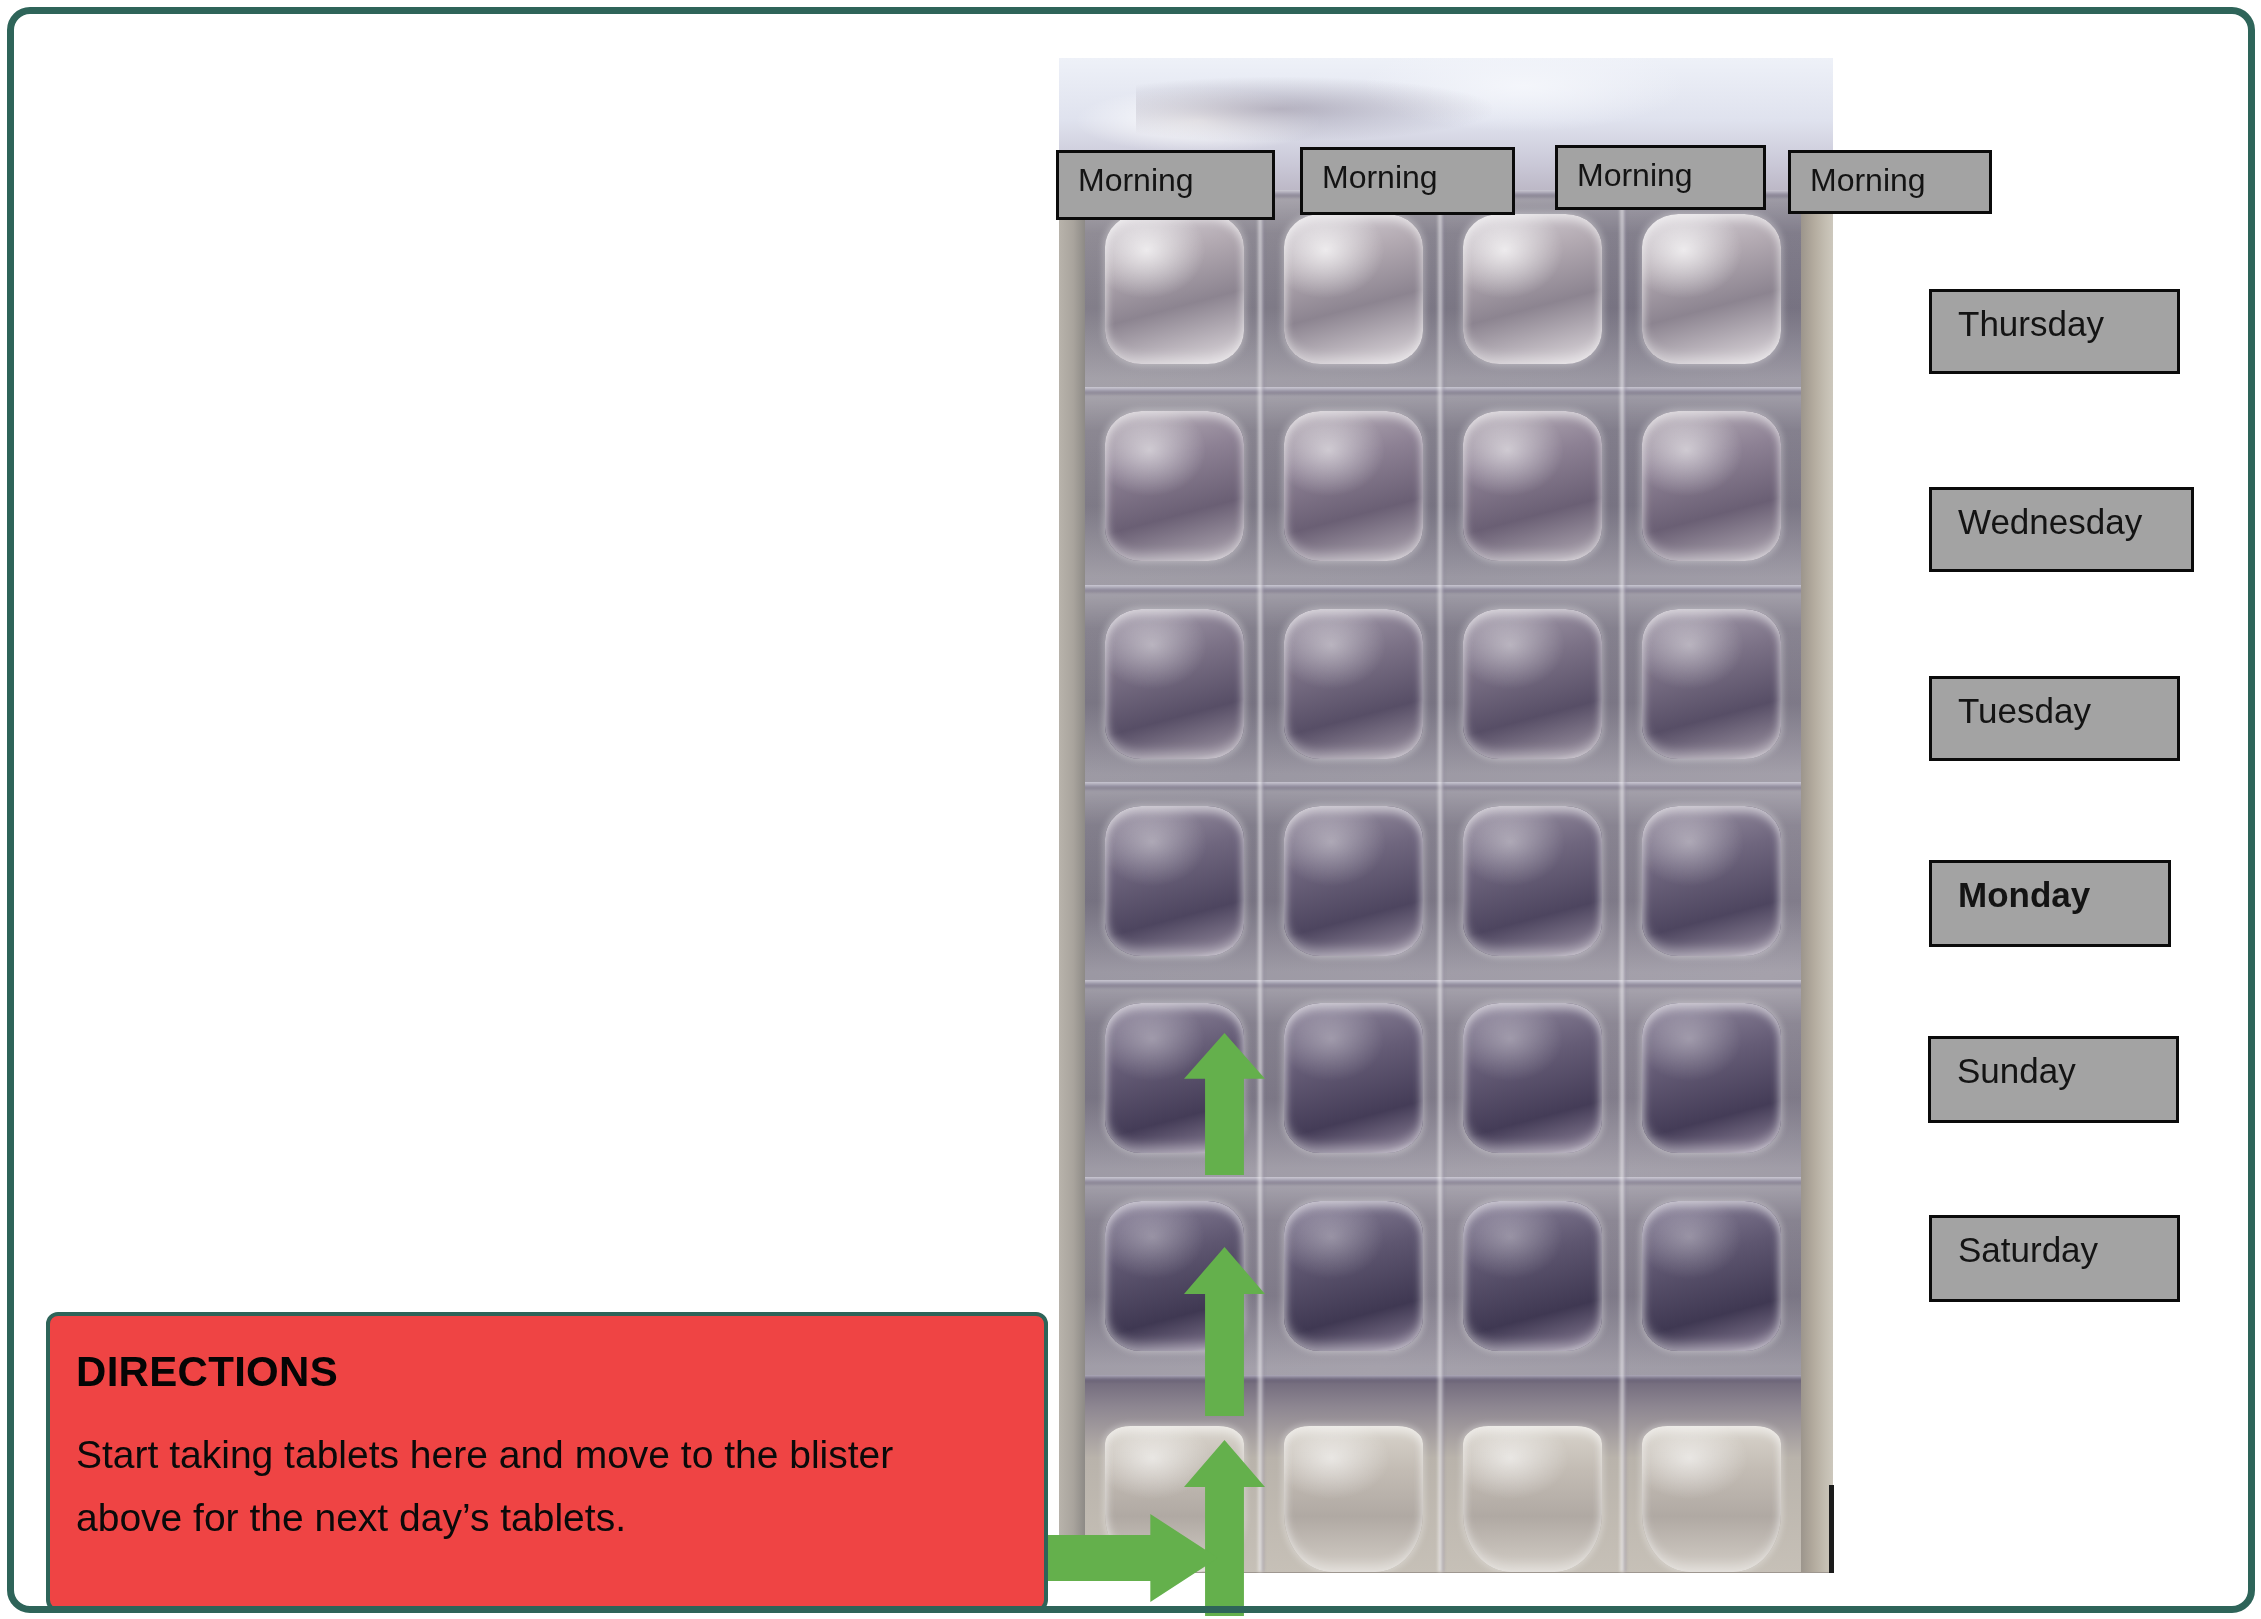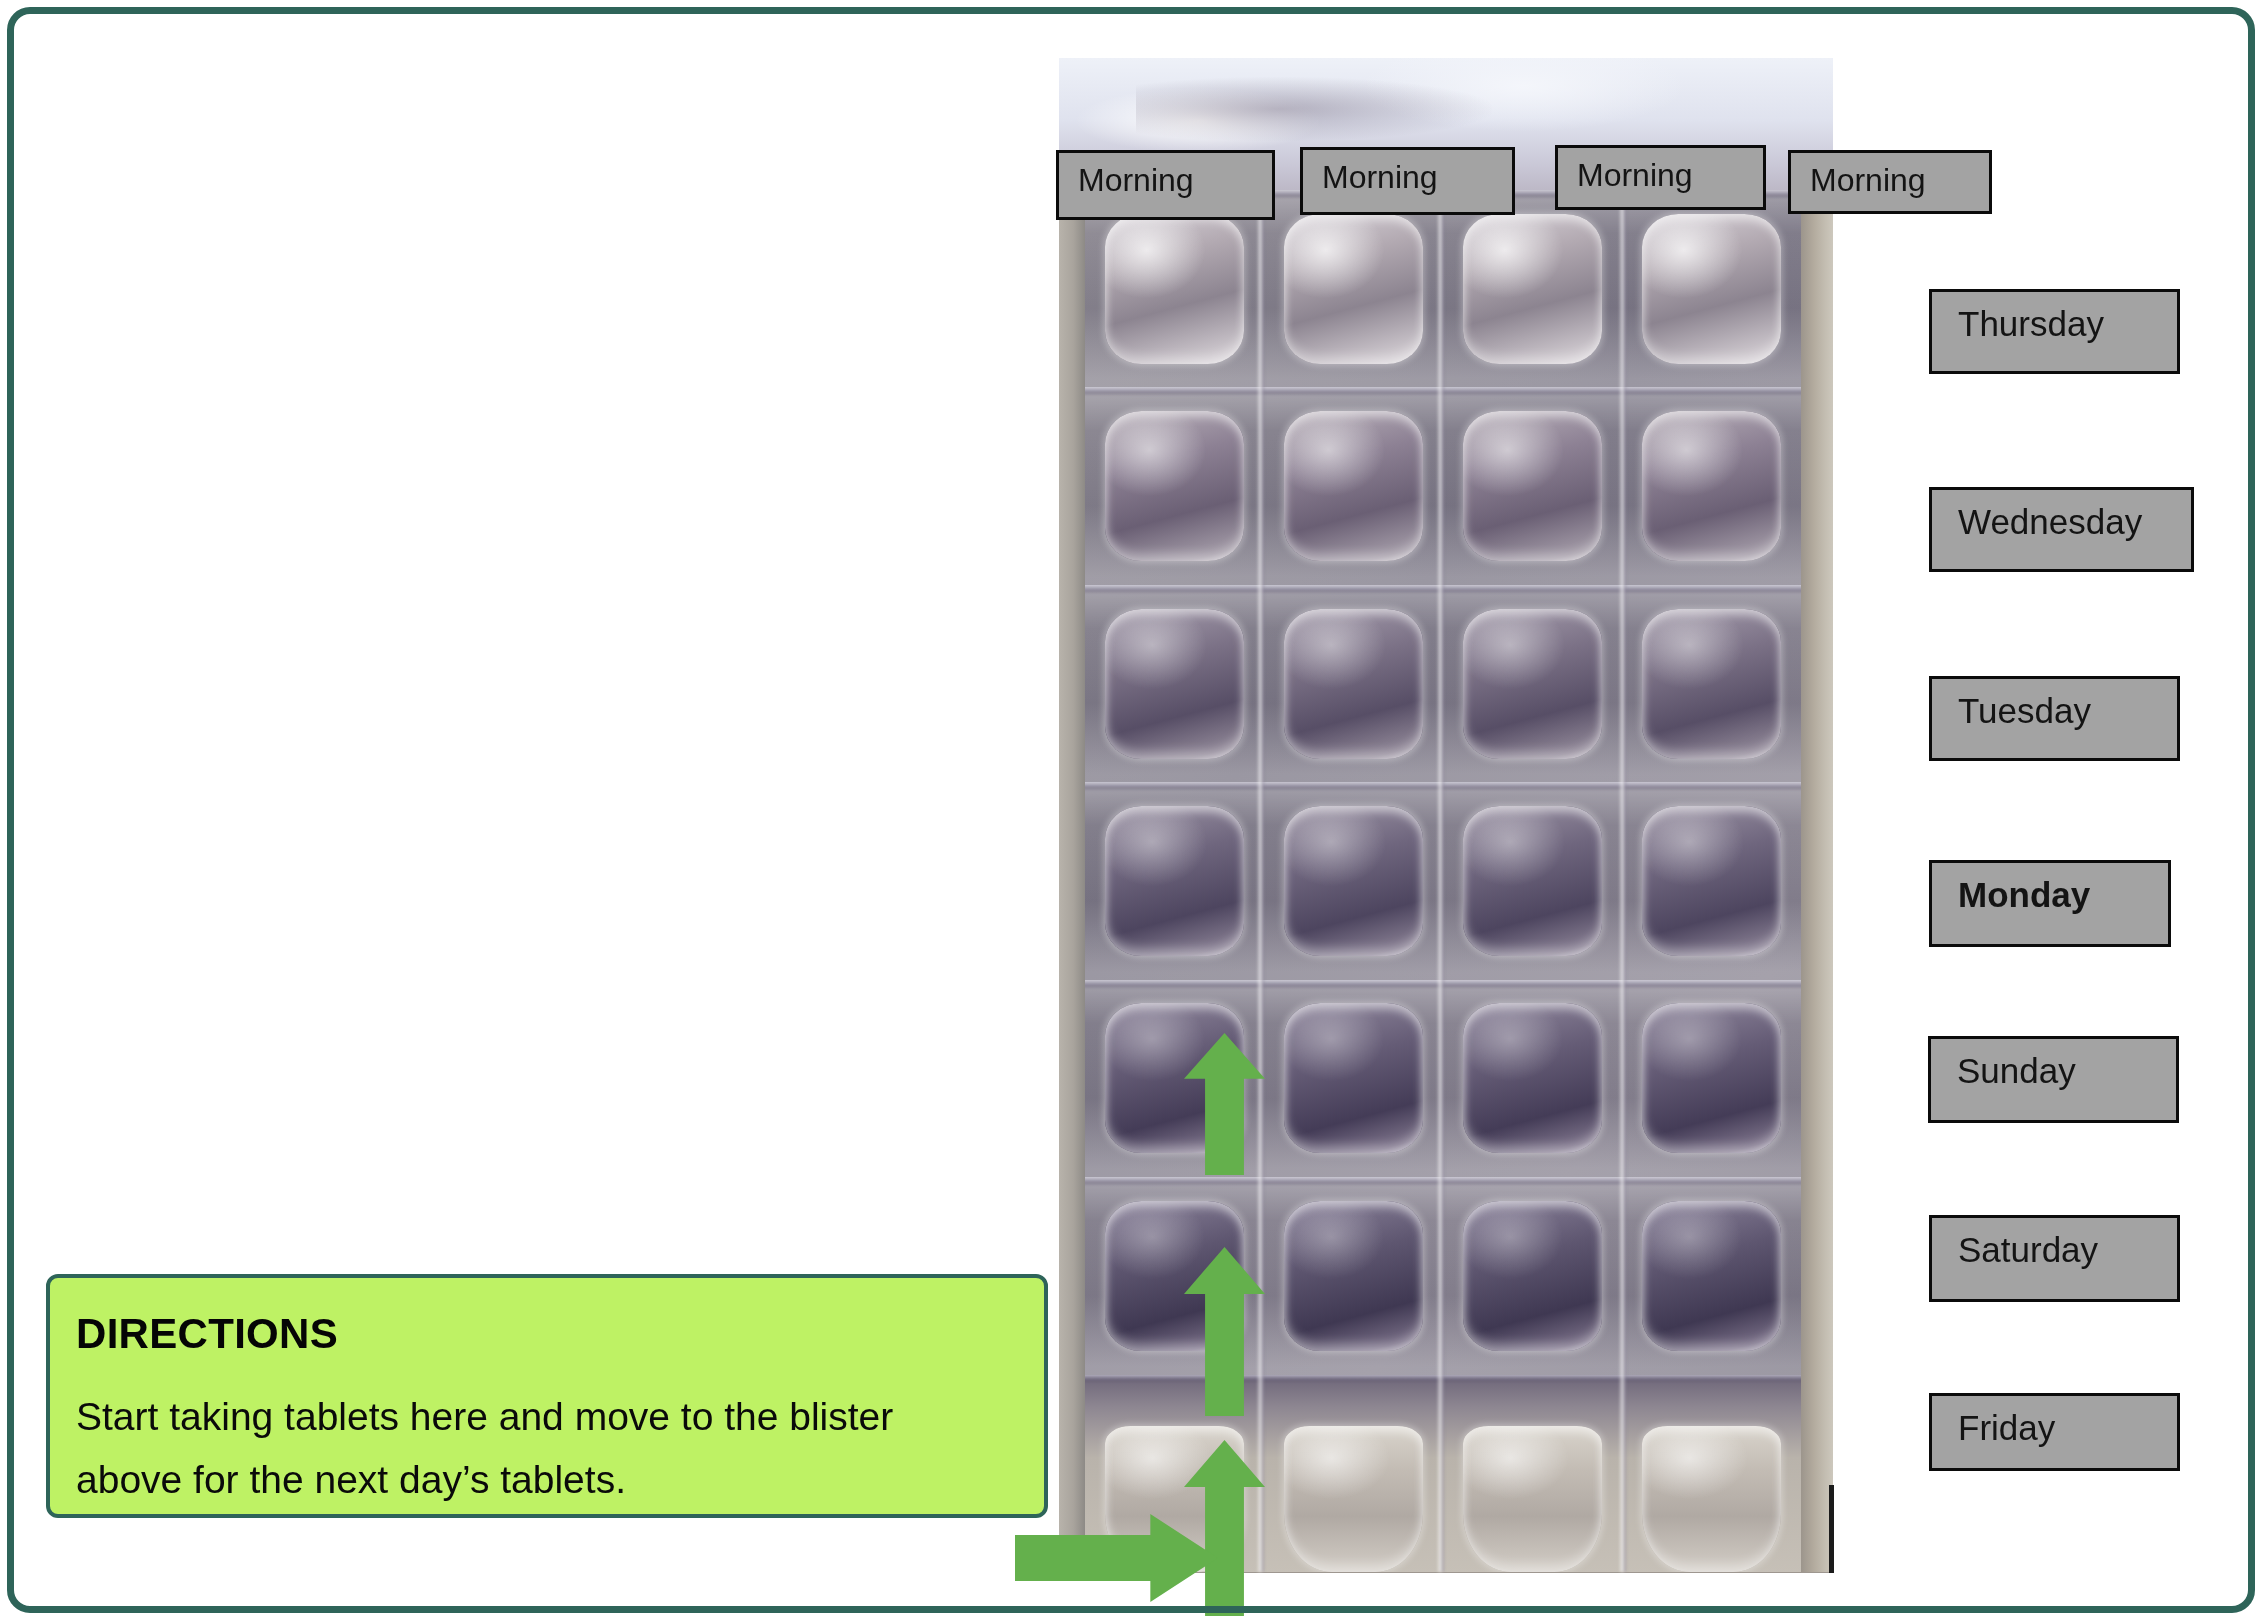--- a/index.html
+++ b/index.html
@@ -195,23 +195,23 @@
   .arrow-right {
     position: absolute;
     left: 1015px; top: 1514px;
     width: 203px; height: 88px;
     fill: #64b04c;
   }
 
   
   #directions {
     position: absolute;
-    left: 46px; top: 1274px;
-    width: 1002px; height: 244px;
-    background: #bef264;
+    left: 46px; top: 1312px;
+    width: 1002px; height: 300px;
+    background: #ef4444;
     border: 4.7px solid #2e6459;
     border-radius: 12px;
     padding: 35px 27px 0 26px;
   }
   #directions .dir-title {
     font-size: 42px;
     font-weight: bold;
     color: #050505;
     letter-spacing: 0.3px;
     line-height: 1;
@@ -358,23 +358,20 @@
     <span>Tuesday</span>
   </div>
   <div class="label-box weekday d4">
     <span>Monday</span>
   </div>
   <div class="label-box weekday d5">
     <span>Sunday</span>
   </div>
   <div class="label-box weekday d6">
     <span>Saturday</span>
-  </div>
-  <div class="label-box weekday d7">
-    <span>Friday</span>
   </div>
 
   <svg class="arrow-up au1" viewBox="0 0 100 180" preserveAspectRatio="none">
     <polygon points="50,0 100,58 74,58 74,180 26,180 26,58 0,58"></polygon>
   </svg>
   <svg class="arrow-up au2" viewBox="0 0 100 180" preserveAspectRatio="none">
     <polygon points="50,0 100,50 74,50 74,180 26,180 26,50 0,50"></polygon>
   </svg>
   <svg class="arrow-up au3" viewBox="0 0 100 180" preserveAspectRatio="none">
     <polygon points="50,0 100,48 74,48 74,180 26,180 26,48 0,48"></polygon>

